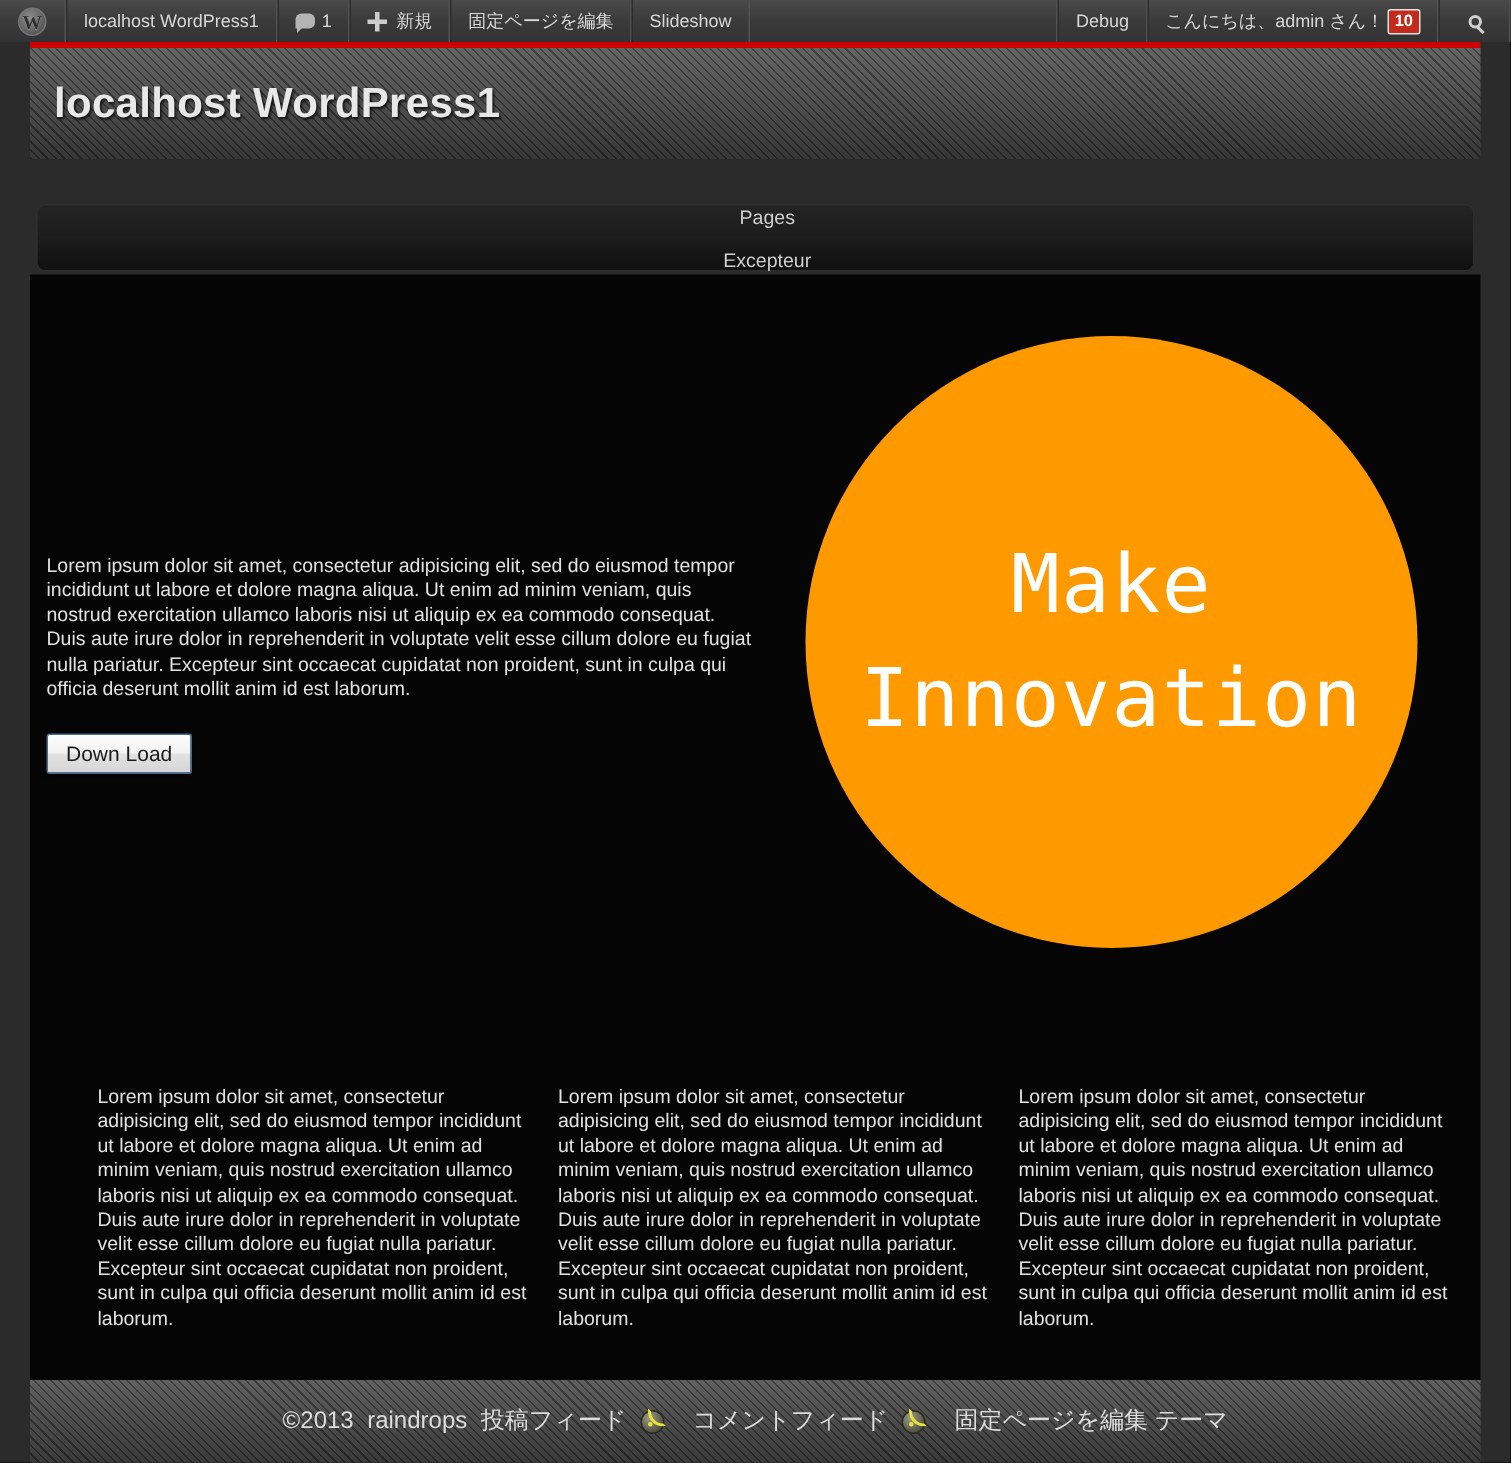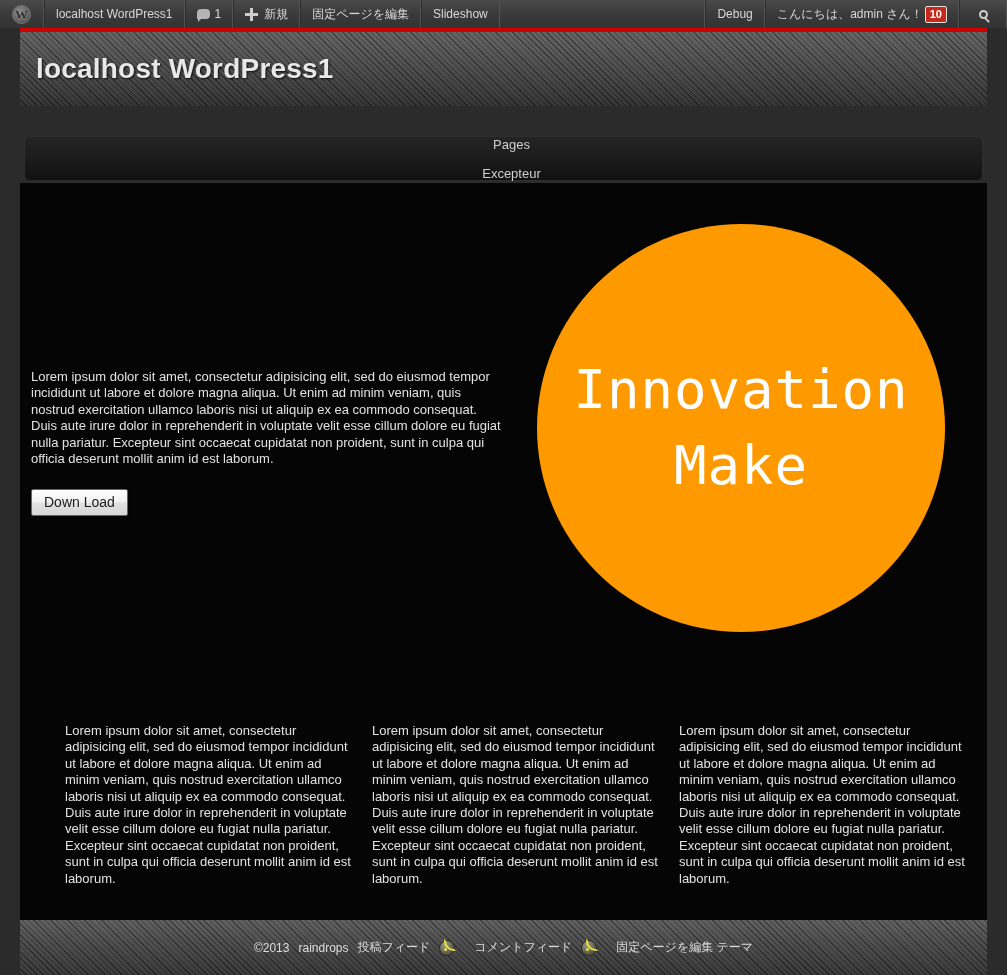--- a/index.html
+++ b/index.html
@@ -253,21 +253,21 @@
         rgba(255,255,255,.035) 1px, rgba(255,255,255,.035) 4px),
       linear-gradient(to bottom, #5b5b5b 0%, #4a4a4a 40%, #333 100%);
     display: flex;
     align-items: center;
     justify-content: center;
   }
   #footer-inner {
     display: flex;
     align-items: center;
     gap: 9px;
-    font-size: 12px;
+    font-size: 16px;
     color: #dcdcdc;
     white-space: nowrap;
   }
   #footer-inner .gap-l { margin-left: 10px; }
   .rss-icon {
     display: inline-block;
     width: 16px; height: 16px;
     border-radius: 50%;
     background: radial-gradient(circle at 35% 30%, #9b9b8a, #5a5a4a 65%, #3a3a30);
     border: 1px solid #2a2a22;
@@ -350,22 +350,22 @@
 
   <div id="main-nav">
     <a class="nav-link" href="#">Pages</a>
     <a class="nav-link" href="#">Excepteur</a>
     <a class="nav-link" href="#">日本語</a>
   </div>
 
   <div id="main-content">
 
     <div id="hero-circle">
+      <div class="hero-line">Make</div>
       <div class="hero-line">Innovation</div>
-      <div class="hero-line">Make</div>
     </div>
 
     <div id="intro-block">
       <p id="intro-text">Lorem ipsum dolor sit amet, consectetur adipisicing elit, sed do eiusmod tempor incididunt ut labore et dolore magna aliqua. Ut enim ad minim veniam, quis nostrud exercitation ullamco laboris nisi ut aliquip ex ea commodo consequat. Duis aute irure dolor in reprehenderit in voluptate velit esse cillum dolore eu fugiat nulla pariatur. Excepteur sint occaecat cupidatat non proident, sunt in culpa qui officia deserunt mollit anim id est laborum.</p>
       <div id="download-wrap">
         <span id="download-button">Down Load</span>
       </div>
     </div>
 
     <div id="columns">

